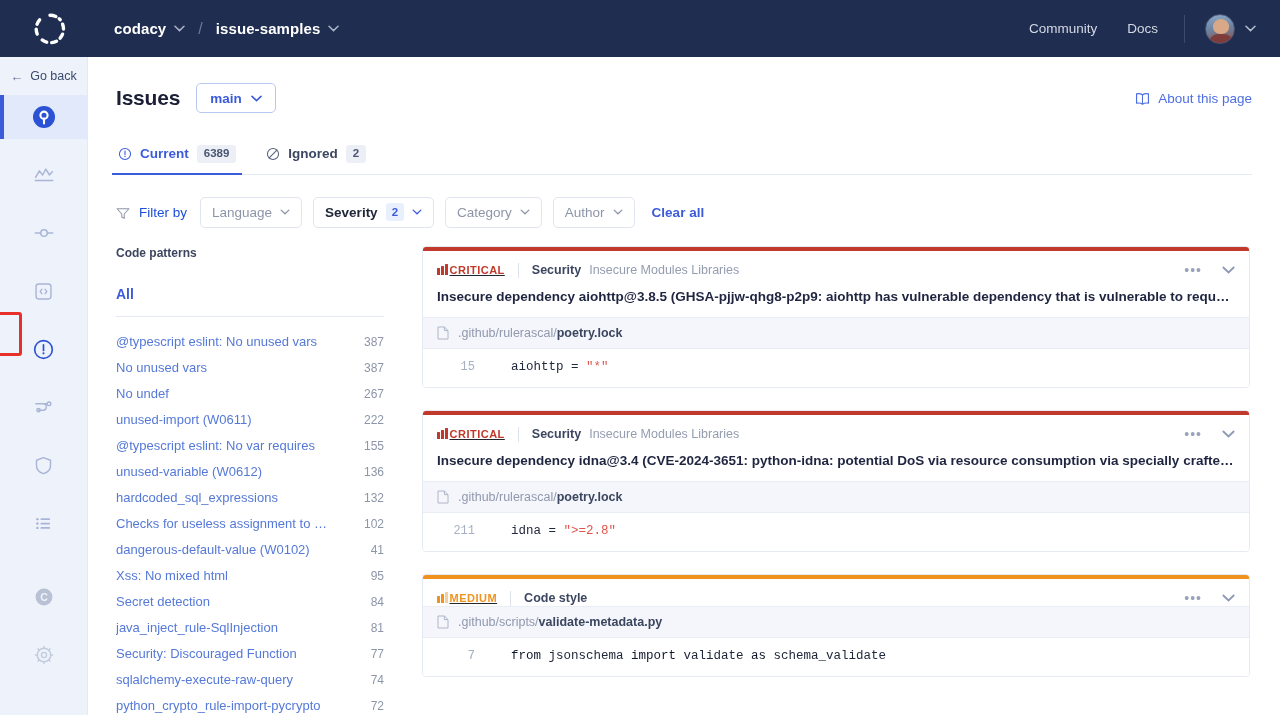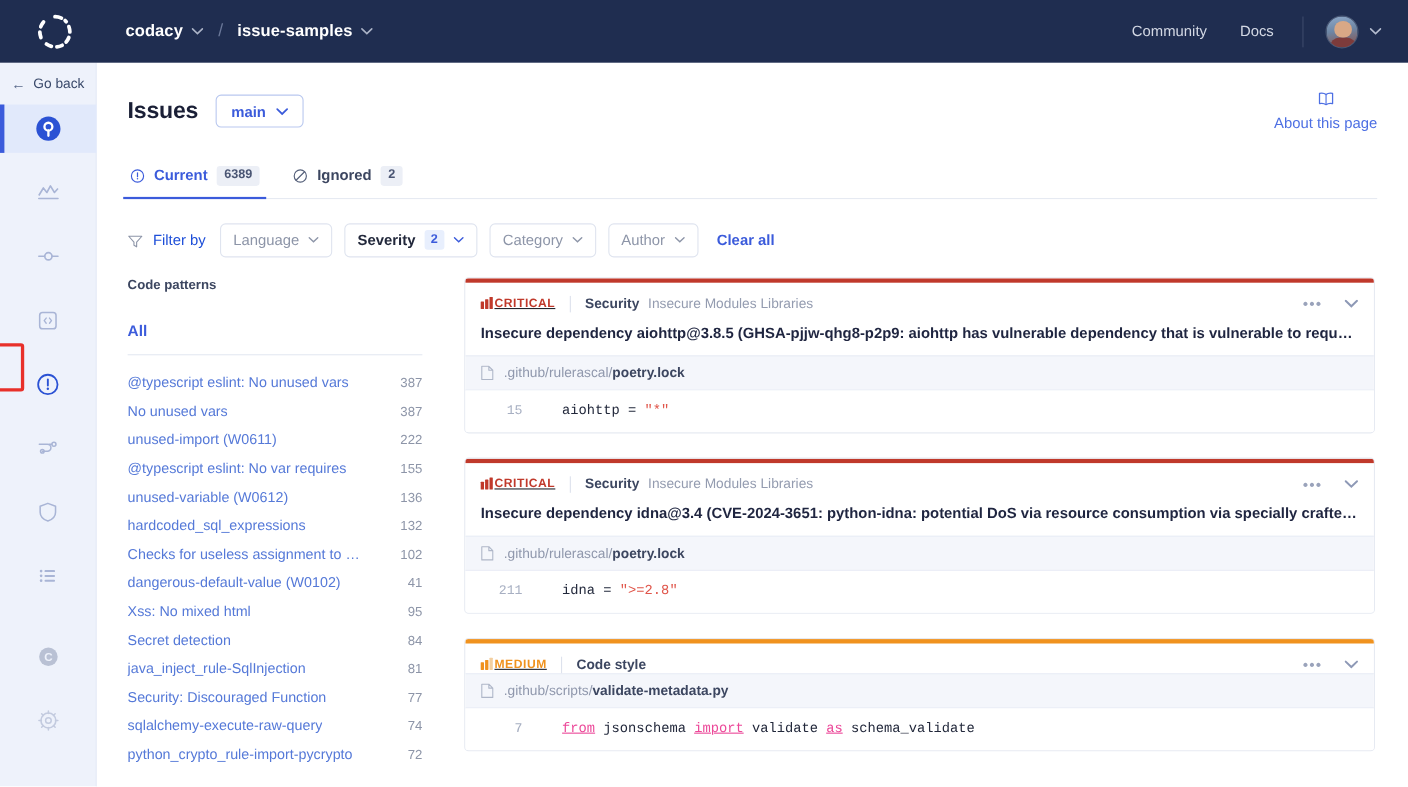--- a/index.html
+++ b/index.html
@@ -81,21 +81,21 @@
   }
   .page-head { display: flex; align-items: center; padding-top: 26px; }
   .page-title { font-size: 21px; font-weight: bold; color: #1a1f36; letter-spacing: -.2px; }
   .branch-btn {
     margin-left: 16px; height: 30px; padding: 0 13px; border: 1px solid #b9c8ef;
     border-radius: 5px; display: flex; align-items: center; gap: 9px;
     color: #3b5bdb; font-size: 13.5px; font-weight: bold; background: #fff; cursor: pointer;
   }
   .about-link {
     margin-left: auto; display: flex; align-items: center; gap: 8px;
-    color: #4d6fe3; font-size: 13.5px; cursor: pointer; flex-direction: column;
+    color: #4d6fe3; font-size: 13.5px; cursor: pointer;
   }
 
   .tabs { display: flex; align-items: flex-end; gap: 26px; margin-top: 26px;
           border-bottom: 1px solid #e6eaf2; }
   .tab { display: flex; align-items: center; gap: 8px; padding: 6px 2px 11px;
          cursor: pointer; position: relative; }
   .tab-label { font-size: 13.5px; font-weight: bold; }
   .tab.active .tab-label { color: #3b5bdb; }
   .tab:not(.active) .tab-label { color: #3c4660; }
   .tab.active::after {
@@ -170,21 +170,21 @@
   .code-row { display: flex; align-items: center; padding: 11px 14px 13px; background: #fff; }
   .line-no {
     width: 38px; text-align: right; font-family: "Liberation Mono", monospace;
     font-size: 12px; color: #a7afc2; flex: 0 0 38px;
   }
   .code {
     font-family: "Liberation Mono", monospace; font-size: 12.5px; color: #22283b; margin-left: 36px;
     white-space: pre;
   }
   .tok-str { color: #e0564b; }
-  .tok-kw { color: #ec4899; text-decoration: underline; }
+  .tok-kw { color: #0f172a; }
   svg { display: block; }
 </style>
 </head>
 <body>
 
 <div class="app">
 
   <div class="topbar">
     <div class="logo-wrap">
       <svg class="logo-ring" viewBox="0 0 34 34" aria-hidden="true">
@@ -416,20 +416,24 @@
         <div class="patterns-all">All</div>
         <div class="patterns-rule"></div>
         <div id="pattern-list">
             <div class="pattern-row">
               <span class="pattern-name">@typescript eslint: No unused vars</span>
               <span class="pattern-count">387</span>
             </div>
             <div class="pattern-row">
               <span class="pattern-name">No unused vars</span>
               <span class="pattern-count">387</span>
+            </div>
+            <div class="pattern-row">
+              <span class="pattern-name">No undef</span>
+              <span class="pattern-count">267</span>
             </div>
             <div class="pattern-row">
               <span class="pattern-name">unused-import (W0611)</span>
               <span class="pattern-count">222</span>
             </div>
             <div class="pattern-row">
               <span class="pattern-name">@typescript eslint: No var requires</span>
               <span class="pattern-count">155</span>
             </div>
             <div class="pattern-row">

